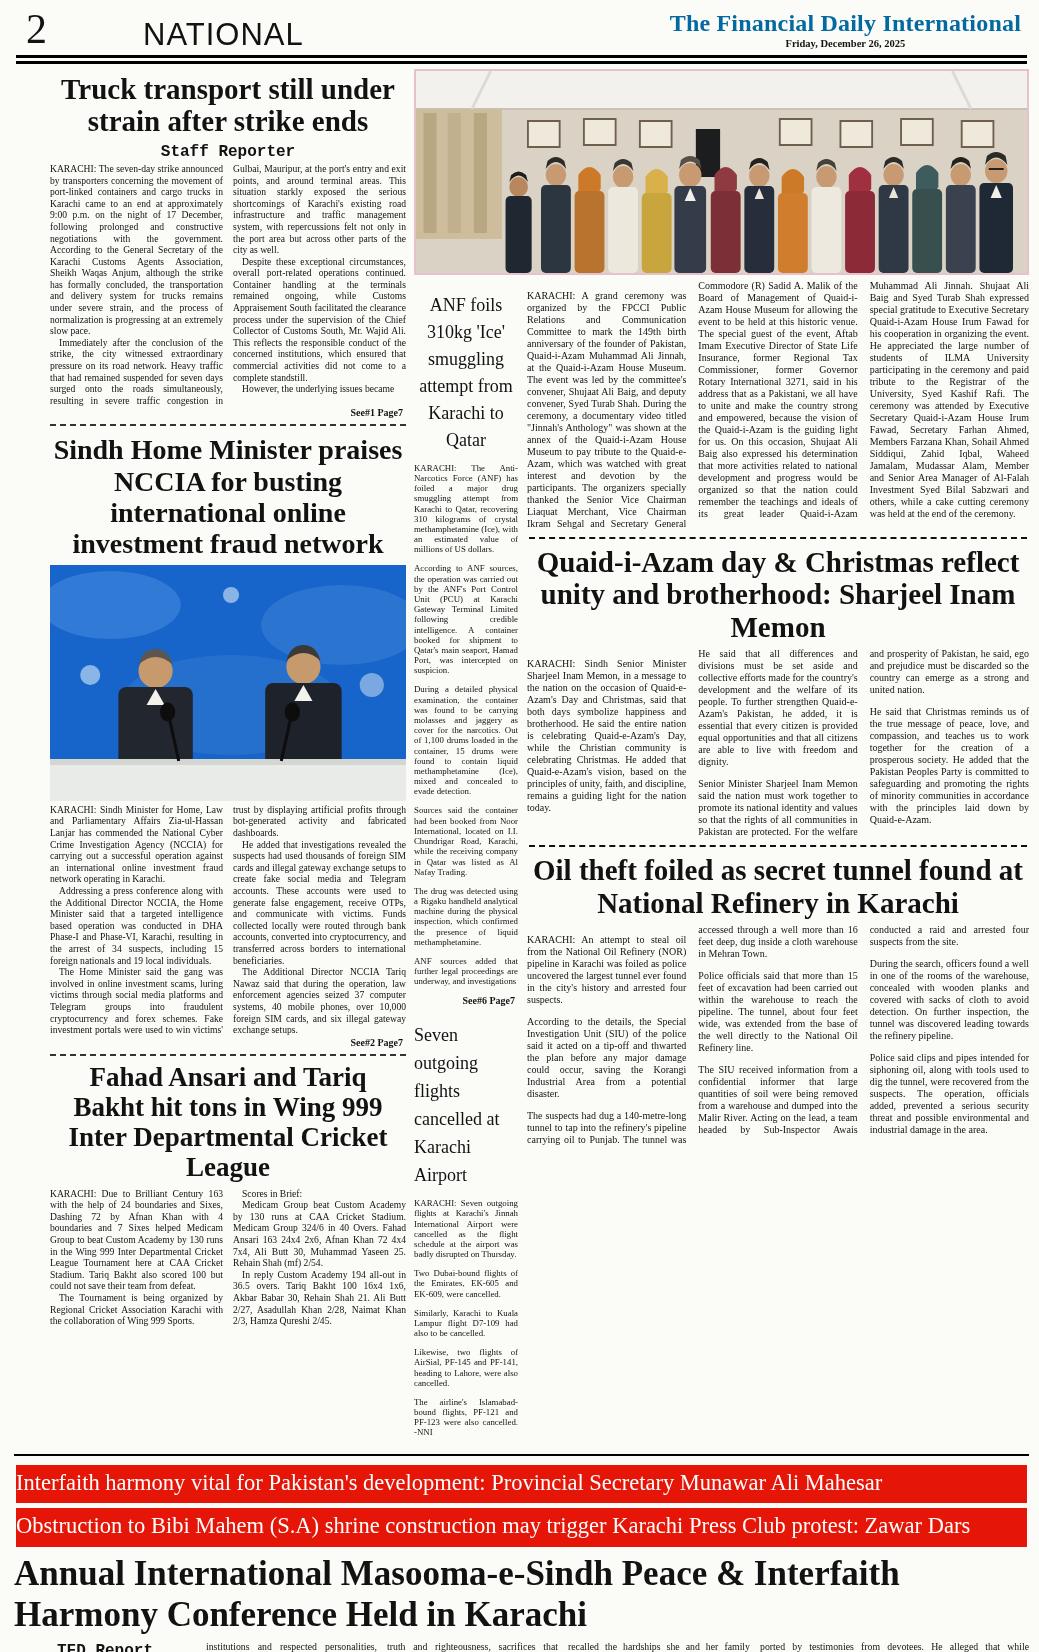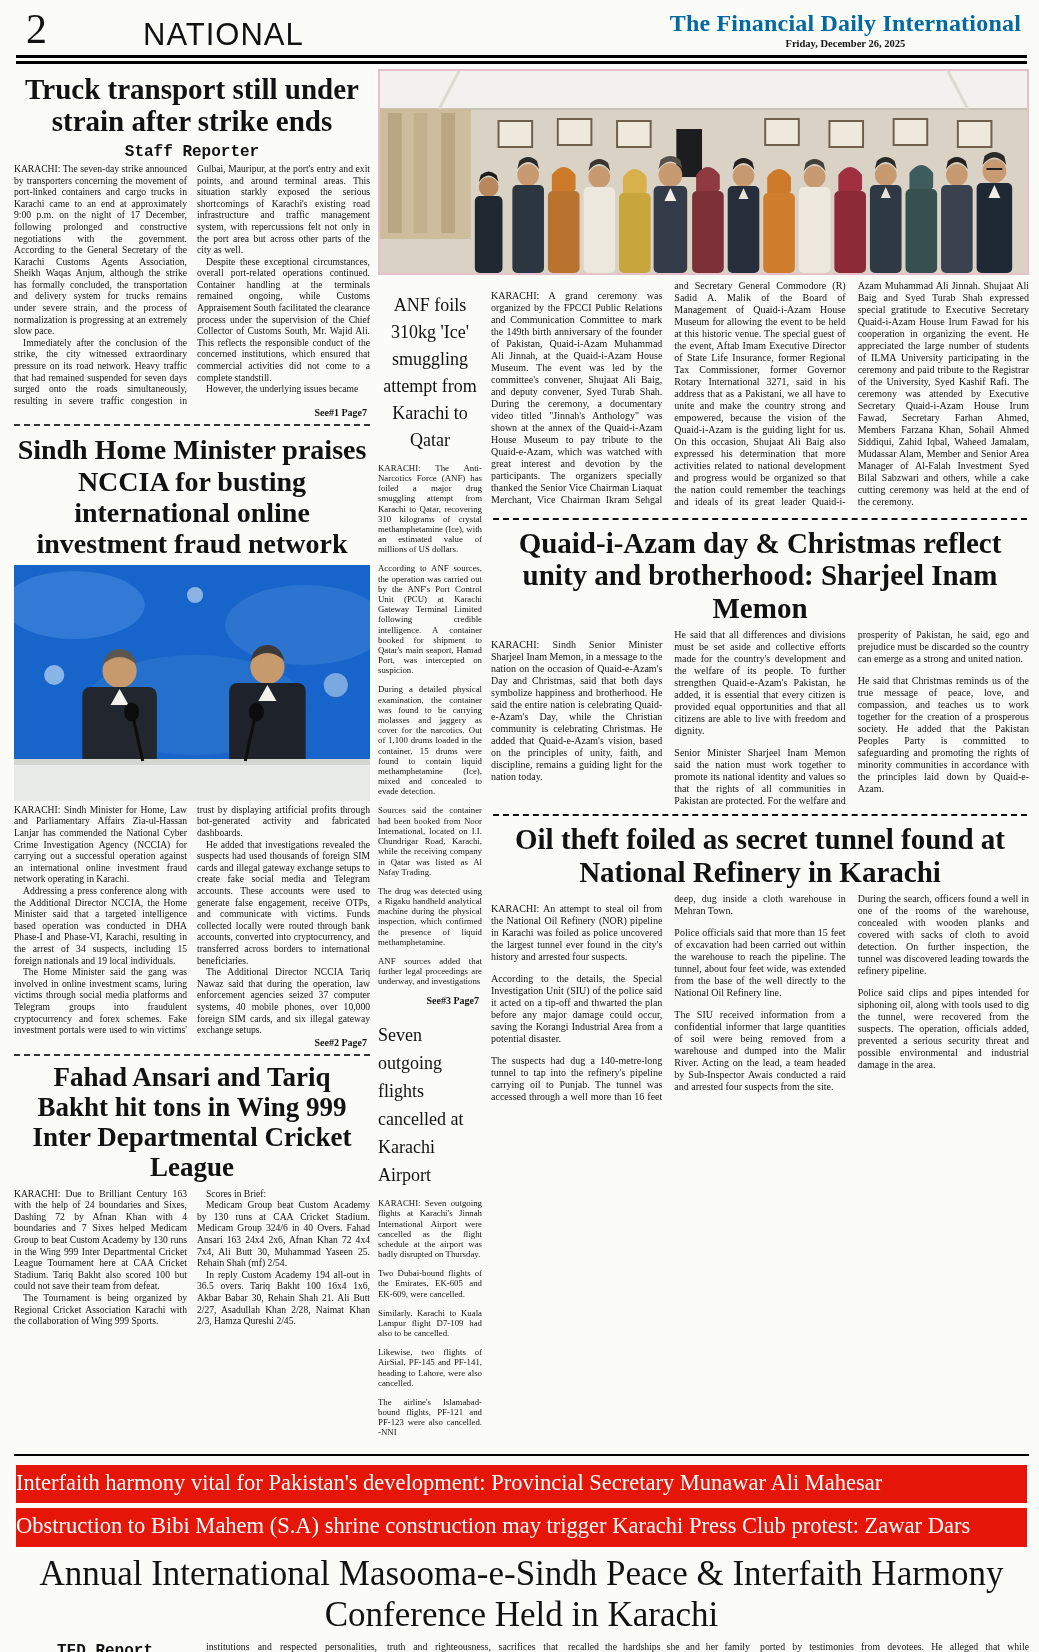--- a/index.html
+++ b/index.html
@@ -7,21 +7,21 @@
         font-family:"Liberation Serif",serif;box-sizing:border-box;padding:4px 10px 8px 14px;position:relative;}
   
   .hdr{display:flex;align-items:flex-end;padding:6px 8px 6px 12px;}
   .page-num{font-size:42px;line-height:.9;}
   .section-name{font-family:"Liberation Sans",sans-serif;font-size:31px;letter-spacing:1px;margin-left:96px;line-height:.95;}
   .mast-right{margin-left:auto;text-align:center;}
   .paper-name{color:#0369a1;font-size:24px;font-weight:bold;letter-spacing:.2px;}
   .paper-date{font-size:10.5px;font-weight:bold;margin-top:1px;}
   .rule-double{height:3px;border-top:3px solid #000;border-bottom:3px solid #000;margin:0 2px;}
   
-  .main-row{display:flex;gap:8px;margin-top:5px;}
+  .main-row{display:flex;gap:8px;margin-top:5px;margin-left:36px;}
   .col-left{width:356px;flex:0 0 auto;}
   .col-mid-right{flex:1;min-width:0;}
   .photo-top{margin:0;border:2px solid #e6c0ca;background:#ddd;}
   .photo-top svg{display:block;width:100%;height:202px;}
   .mid-right-row{display:flex;gap:9px;margin-top:5px;}
   .col-mid{width:104px;flex:0 0 auto;}
   .col-right{flex:1;min-width:0;}
   
   .headline{font-weight:bold;text-align:center;line-height:1.12;margin:4px 2px 5px;}
   .h-truck{font-size:29px;}
@@ -45,21 +45,21 @@
   .divider{border-top:2px dashed #333;margin:6px 0;}
   .divider-solid{border-top:2px dashed #111;margin:7px 2px;}
   .photo-nccia{margin:3px 0;background:#1765cb;}
   .photo-nccia svg{display:block;width:100%;height:236px;}
   
   .rule{border-top:2px solid #000;margin:8px 0 9px;}
   .banner{margin:0 2px;}
   .banner-line{background:#e51508;color:#fff;font-size:22.5px;line-height:1.25;padding:4px 0 6px;
                margin-bottom:5px;white-space:nowrap;overflow:hidden;}
   
-  .conf-head{font-size:35px;font-weight:normal;text-align:center;line-height:1.18;margin:6px 0 6px;}
+  .conf-head{font-size:35px;font-weight:bold;line-height:1.18;margin:6px 0 6px;}
   .conf-row{display:flex;gap:10px;margin-top:2px;}
   .conf-col{font-size:9.8px;line-height:1.23;text-align:justify;}
   .conf-col p{margin:0;}
   .c1{width:182px;flex:0 0 auto;}
   .cmid{width:352px;flex:0 0 auto;}
   .cmid-text{column-count:2;column-gap:10px;font-size:9.8px;line-height:1.23;text-align:justify;}
   .c4{width:182px;flex:0 0 auto;}
   .c5{flex:1;min-width:0;}
 </style>
 </head>
@@ -270,21 +270,21 @@
           <article>
             <h2 class="h-mid">ANF foils 310kg 'Ice' smuggling attempt from Karachi to Qatar</h2>
             <div class="body-mid">
                 <p>KARACHI: The Anti-Narcotics Force (ANF) has foiled a major drug smuggling attempt from Karachi to Qatar, recovering 310 kilograms of crystal methamphetamine (Ice), with an estimated value of millions of US dollars.</p>
                 <p>According to ANF sources, the operation was carried out by the ANF's Port Control Unit (PCU) at Karachi Gateway Terminal Limited following credible intelligence. A container booked for shipment to Qatar's main seaport, Hamad Port, was intercepted on suspicion.</p>
                 <p>During a detailed physical examination, the container was found to be carrying molasses and jaggery as cover for the narcotics. Out of 1,100 drums loaded in the container, 15 drums were found to contain liquid methamphetamine (Ice), mixed and concealed to evade detection.</p>
                 <p>Sources said the container had been booked from Noor International, located on I.I. Chundrigar Road, Karachi, while the receiving company in Qatar was listed as Al Nafay Trading.</p>
                 <p>The drug was detected using a Rigaku handheld analytical machine during the physical inspection, which confirmed the presence of liquid methamphetamine.</p>
                 <p>ANF sources added that further legal proceedings are underway, and investigations</p>
               </div>
-            <div class="cont">See#3 Page7</div>
+            <div class="cont">See#6 Page7</div>
           </article>
           <article>
             <h2 class="h-flights">Seven outgoing flights cancelled at Karachi Airport</h2>
             <div class="body-mid">
                 <p>KARACHI: Seven outgoing flights at Karachi's Jinnah International Airport were cancelled as the flight schedule at the airport was badly disrupted on Thursday.</p>
                 <p>Two Dubai-bound flights of the Emirates, EK-605 and EK-609, were cancelled.</p>
                 <p>Similarly, Karachi to Kuala Lampur flight D7-109 had also to be cancelled.</p>
                 <p>Likewise, two flights of AirSial, PF-145 and PF-141, heading to Lahore, were also cancelled.</p>
                 <p>The airline's Islamabad-bound flights, PF-121 and PF-123 were also cancelled. -NNI</p>
               </div>

